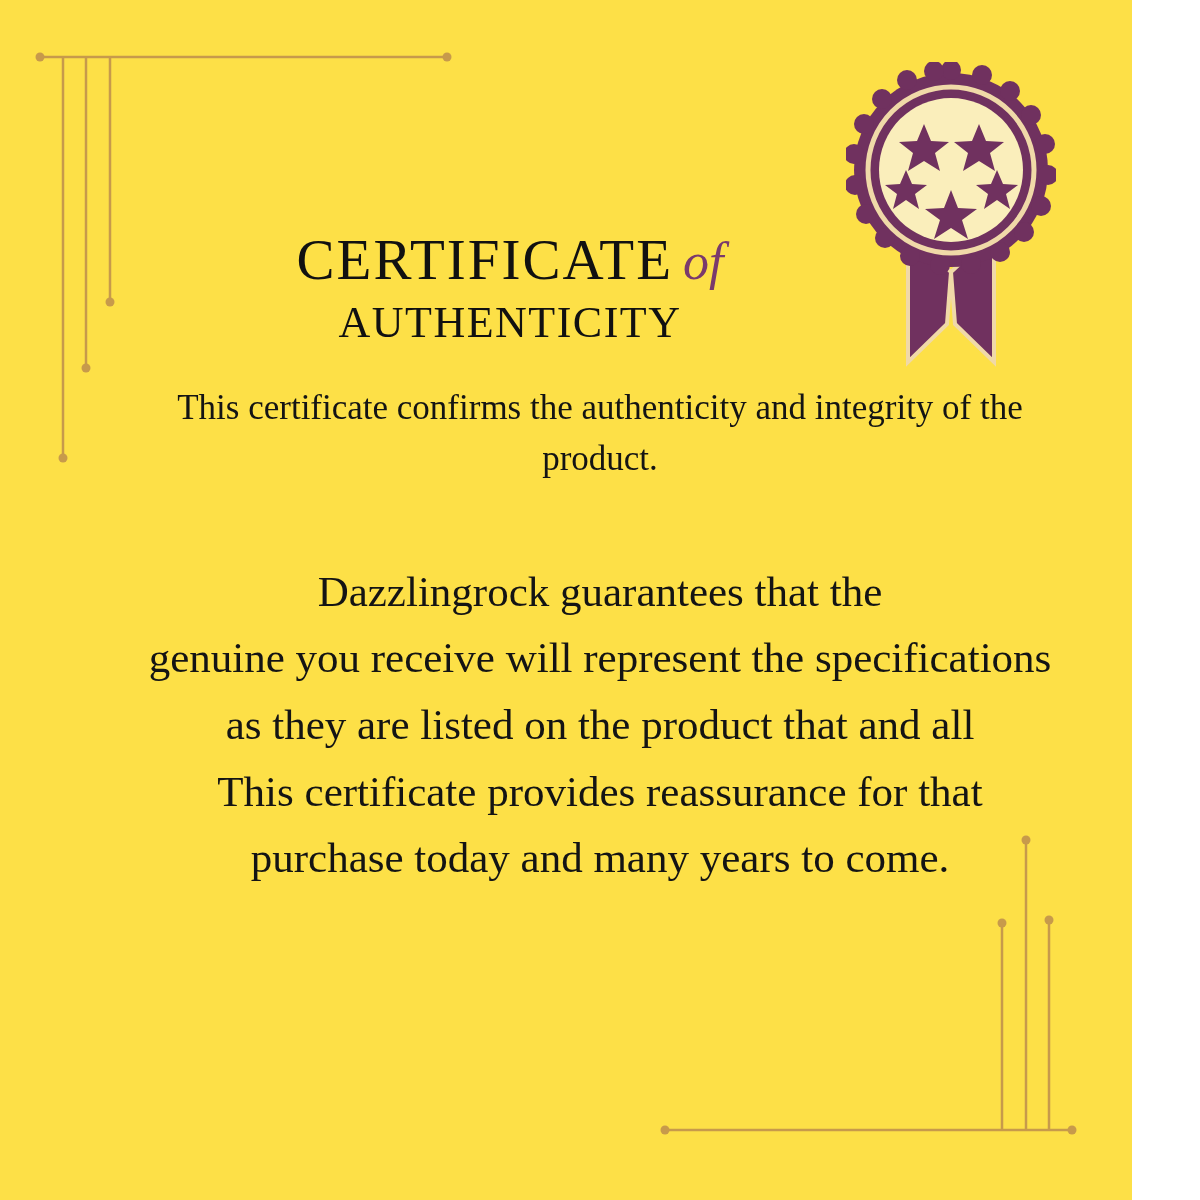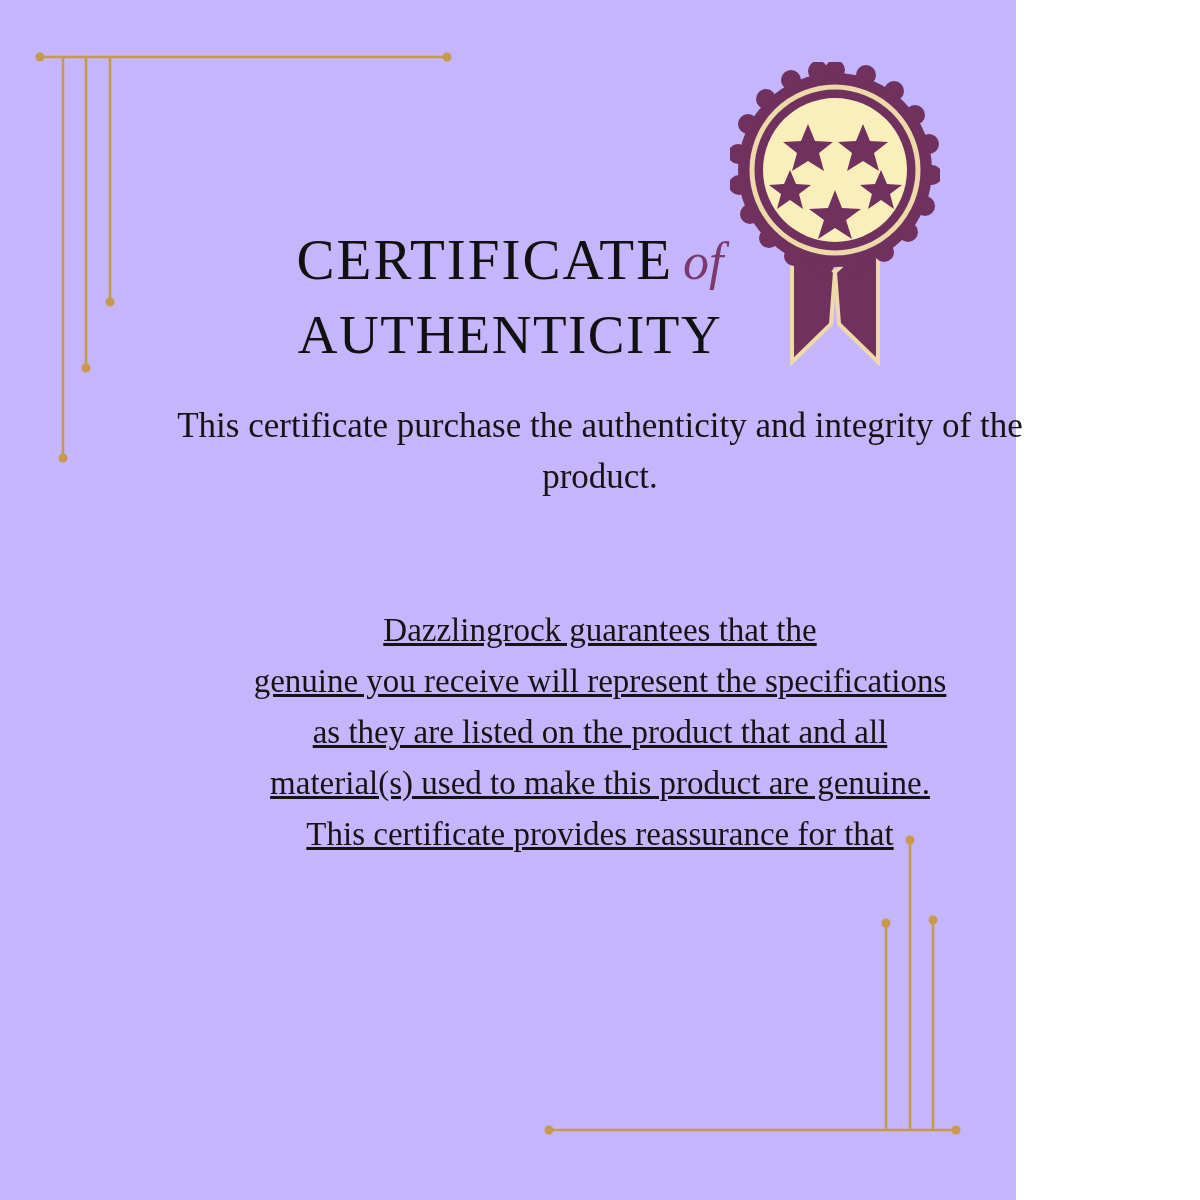--- a/index.html
+++ b/index.html
@@ -10,23 +10,23 @@
     width: 1200px;
     height: 1200px;
     background: #ffffff;
     font-family: "Liberation Serif", serif;
     overflow: hidden;
     position: relative;
   }
 
   .certificate-page {
     position: relative;
-    width: 1016px;
+    width: 1132px;
     height: 1200px;
-    background: #c4b5fd;
+    background: #fde047;
   }
 
   
   .corner-deco {
     position: absolute;
     pointer-events: none;
   }
   .corner-deco.top-left {
     left: 0;
     top: 0;
@@ -71,41 +71,40 @@
     font-weight: 400;
   }
   .title-line .of-word {
     font-style: italic;
     color: #7a3a6c;
     letter-spacing: 0px;
     font-size: 52px;
     margin-left: 10px;
   }
   .title-line-2 {
-    font-size: 55px;
+    font-size: 44px;
     letter-spacing: 1.5px;
     color: #111111;
-    margin-top: 12px;
+    margin-top: 6px;
   }
 
   .intro {
     margin-top: 36px;
     padding: 0 140px;
     font-size: 35px;
     line-height: 1.45;
     color: #141414;
   }
 
   .body-paragraph {
-    margin-top: 102px;
+    margin-top: 74px;
     padding: 0 80px;
-    font-size: 33px;
+    font-size: 43px;
     line-height: 1.55;
     color: #141414;
-    text-decoration: underline;
   }
   .body-paragraph .pline {
     display: block;
   }
 </style>
 </head>
 <body>
 
 <div class="certificate-page">
 
@@ -194,26 +193,26 @@
   <div class="content">
 
     <div class="title-block">
       <div class="title-line">
         <span>CERTIFICATE</span><span class="of-word">of</span>
       </div>
       <div class="title-line title-line-2">AUTHENTICITY</div>
     </div>
 
     <div class="intro">
-      <span class="pline">This certificate purchase the authenticity and</span>
+      <span class="pline">This certificate confirms the authenticity and</span>
       <span class="pline">integrity of the product.</span>
     </div>
 
     <div class="body-paragraph">
       <span class="pline">Dazzlingrock guarantees that the</span>
       <span class="pline">genuine you receive will represent the specifications</span>
       <span class="pline">as they are listed on the product that and all</span>
-      <span class="pline">material(s) used to make this product are genuine.</span>
       <span class="pline">This certificate provides reassurance for that</span>
+      <span class="pline">purchase today and many years to come.</span>
     </div>
 
   </div>
 </div>
 
 </body></html>

